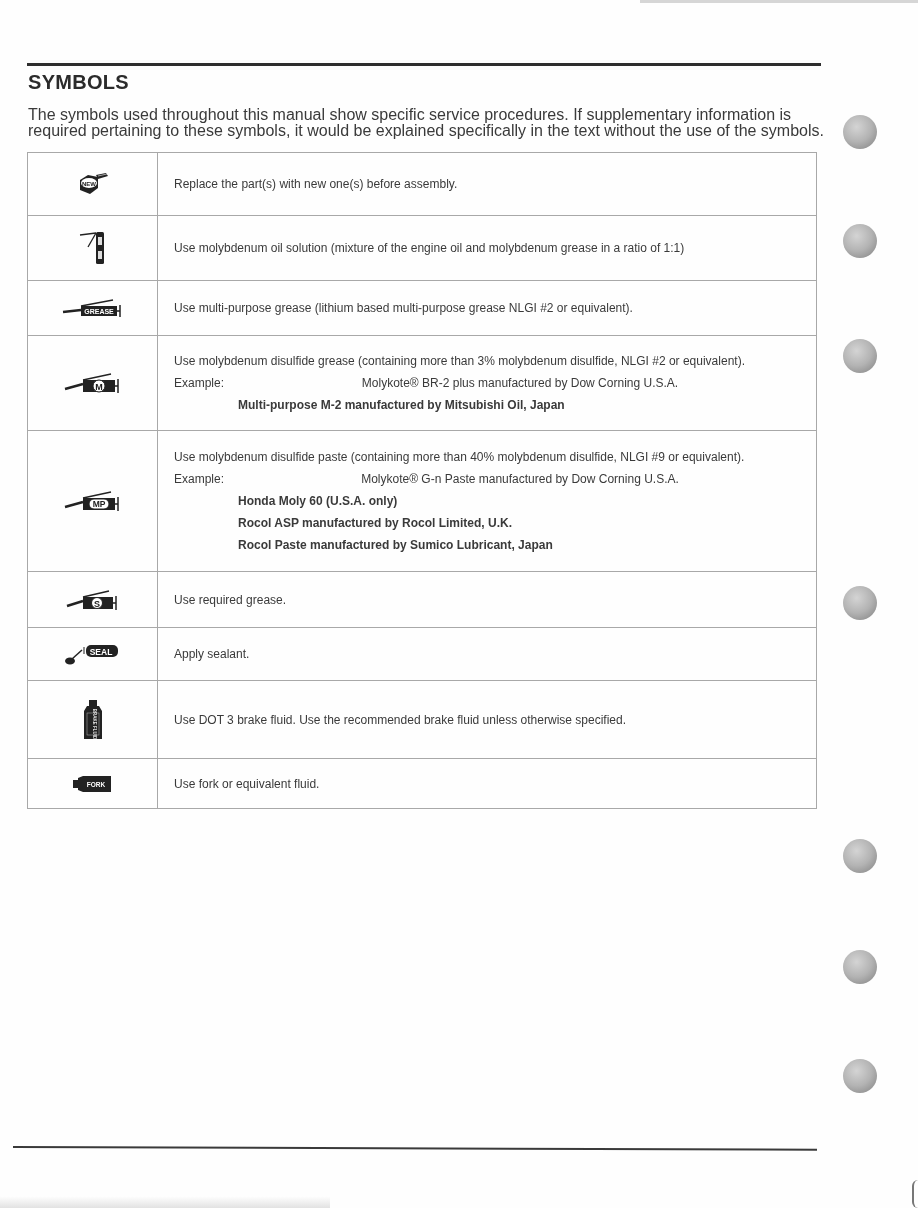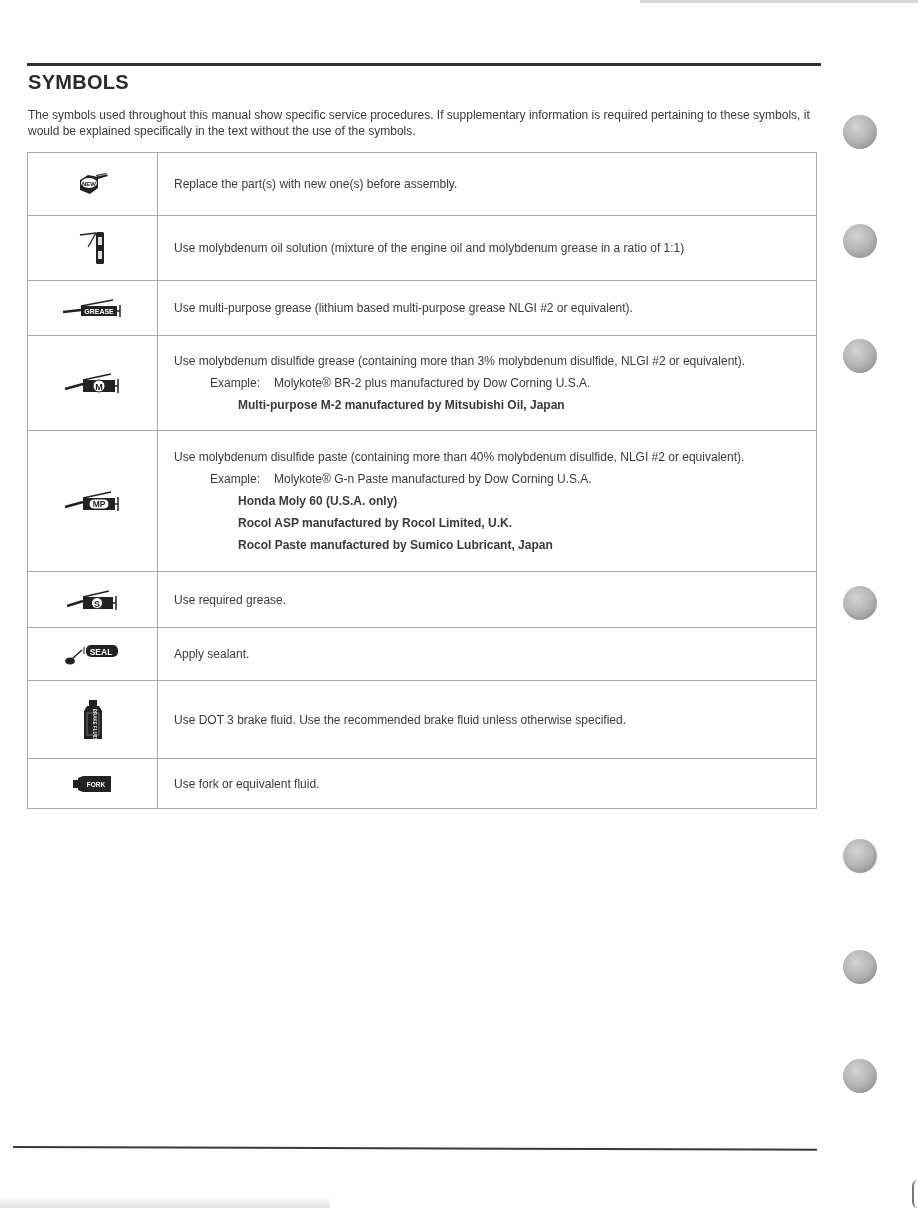--- a/index.html
+++ b/index.html
@@ -2,33 +2,33 @@
 <html><head>
 <meta charset="utf-8">
 <style>
   html, body { margin: 0; padding: 0; }
   body {
     width: 918px; height: 1208px; background: #fefefe; position: relative; overflow: hidden;
     font-family: "Liberation Sans", sans-serif; color: #3a3a3a;
   }
   .top-rule { position: absolute; left: 27px; top: 63px; width: 794px; height: 3px; background: #2e2e2e; }
   .title { position: absolute; left: 28px; top: 71px; font-size: 20px; font-weight: bold; color: #2b2b2b; letter-spacing: 0.3px; }
-  .intro { position: absolute; left: 28px; top: 107px; width: 800px; font-size: 12px; line-height: 16px; color: #3a3a3a; }
+  .intro { position: absolute; left: 28px; top: 107px; width: 800px; font-size: 16px; line-height: 16px; color: #3a3a3a; }
   .symbol-table {
     position: absolute; left: 27px; top: 152px; width: 790px;
     border-collapse: collapse; border: 1px solid #8a8a8a;
   }
   .symbol-table td { border: 1px solid #a8a8a8; vertical-align: middle; }
   .symbol-table td.icon-cell { width: 127px; text-align: center; }
   .symbol-table td.desc-cell { padding: 0 14px 0 16px; font-size: 12px; line-height: 16px; color: #3a3a3a; }
   .desc-cell p { margin: 0; }
-  .desc-cell .ex { margin-top: 6px; display: flex; margin-left: 36px; }
+  .desc-cell .ex { margin-top: 6px; display: flex; }
   .desc-cell .ex-label { width: 64px; flex: none; }
   .desc-cell .ex-line { margin-top: 6px; padding-left: 64px; font-weight: bold; }
-  .desc-cell .ex-first { flex: 1; }
+  .desc-cell .ex-first { flex: 1; text-align: center; }
   .icon svg { display: inline-block; vertical-align: middle; }
   .tab-dot {
     position: absolute; left: 843px; width: 34px; height: 34px; border-radius: 50%;
     background: radial-gradient(circle at 40% 35%, #d4d4d4 0%, #b3b3b3 50%, #7f7f7f 100%);
   }
   .bottom-rule { position: absolute; left: 13px; top: 1146px; width: 804px; height: 2px; background: #3a3a3a; transform: rotate(0.2deg); transform-origin: left; }
   .bottom-shade { position: absolute; left: 0; top: 1196px; width: 330px; height: 12px; background: linear-gradient(#fff, #e2e2e2); }
   .top-shade { position: absolute; left: 640px; top: 0; width: 278px; height: 3px; background: #d6d6d6; }
   .right-edge { position: absolute; left: 912px; top: 1180px; width: 6px; height: 28px; border-left: 2px solid #777; border-radius: 6px 0 0 6px; }
 </style>
@@ -122,21 +122,21 @@
           <line x1="20" y1="8" x2="48" y2="2" stroke="#222" stroke-width="1.4"></line>
           <rect x="20" y="8" width="32" height="12" fill="#222"></rect>
           <rect x="26" y="9" width="20" height="10" rx="5" fill="#fff" stroke="#222" stroke-width="1"></rect>
           <text x="36" y="17.3" font-size="8.5" text-anchor="middle" font-family="Liberation Sans, sans-serif" font-weight="bold" fill="#222">MP</text>
           <line x1="55" y1="7" x2="55" y2="21" stroke="#222" stroke-width="1.5"></line>
           <line x1="52" y1="14" x2="55" y2="14" stroke="#222" stroke-width="1.5"></line>
         </svg>
       </span>
     </td>
     <td class="desc-cell">
-      <p>Use molybdenum disulfide paste (containing more than 40% molybdenum disulfide, NLGI #2 or equivalent).</p>
+      <p>Use molybdenum disulfide paste (containing more than 40% molybdenum disulfide, NLGI #9 or equivalent).</p>
       <div class="ex">
         <span class="ex-label">Example:</span>
         <span class="ex-first">Molykote® G-n Paste manufactured by Dow Corning U.S.A.</span>
       </div>
       <div class="ex-line">Honda Moly 60 (U.S.A. only)</div>
       <div class="ex-line">Rocol ASP manufactured by Rocol Limited, U.K.</div>
       <div class="ex-line">Rocol Paste manufactured by Sumico Lubricant, Japan</div>
     </td>
   </tr>
   <tr style="height:56px">

